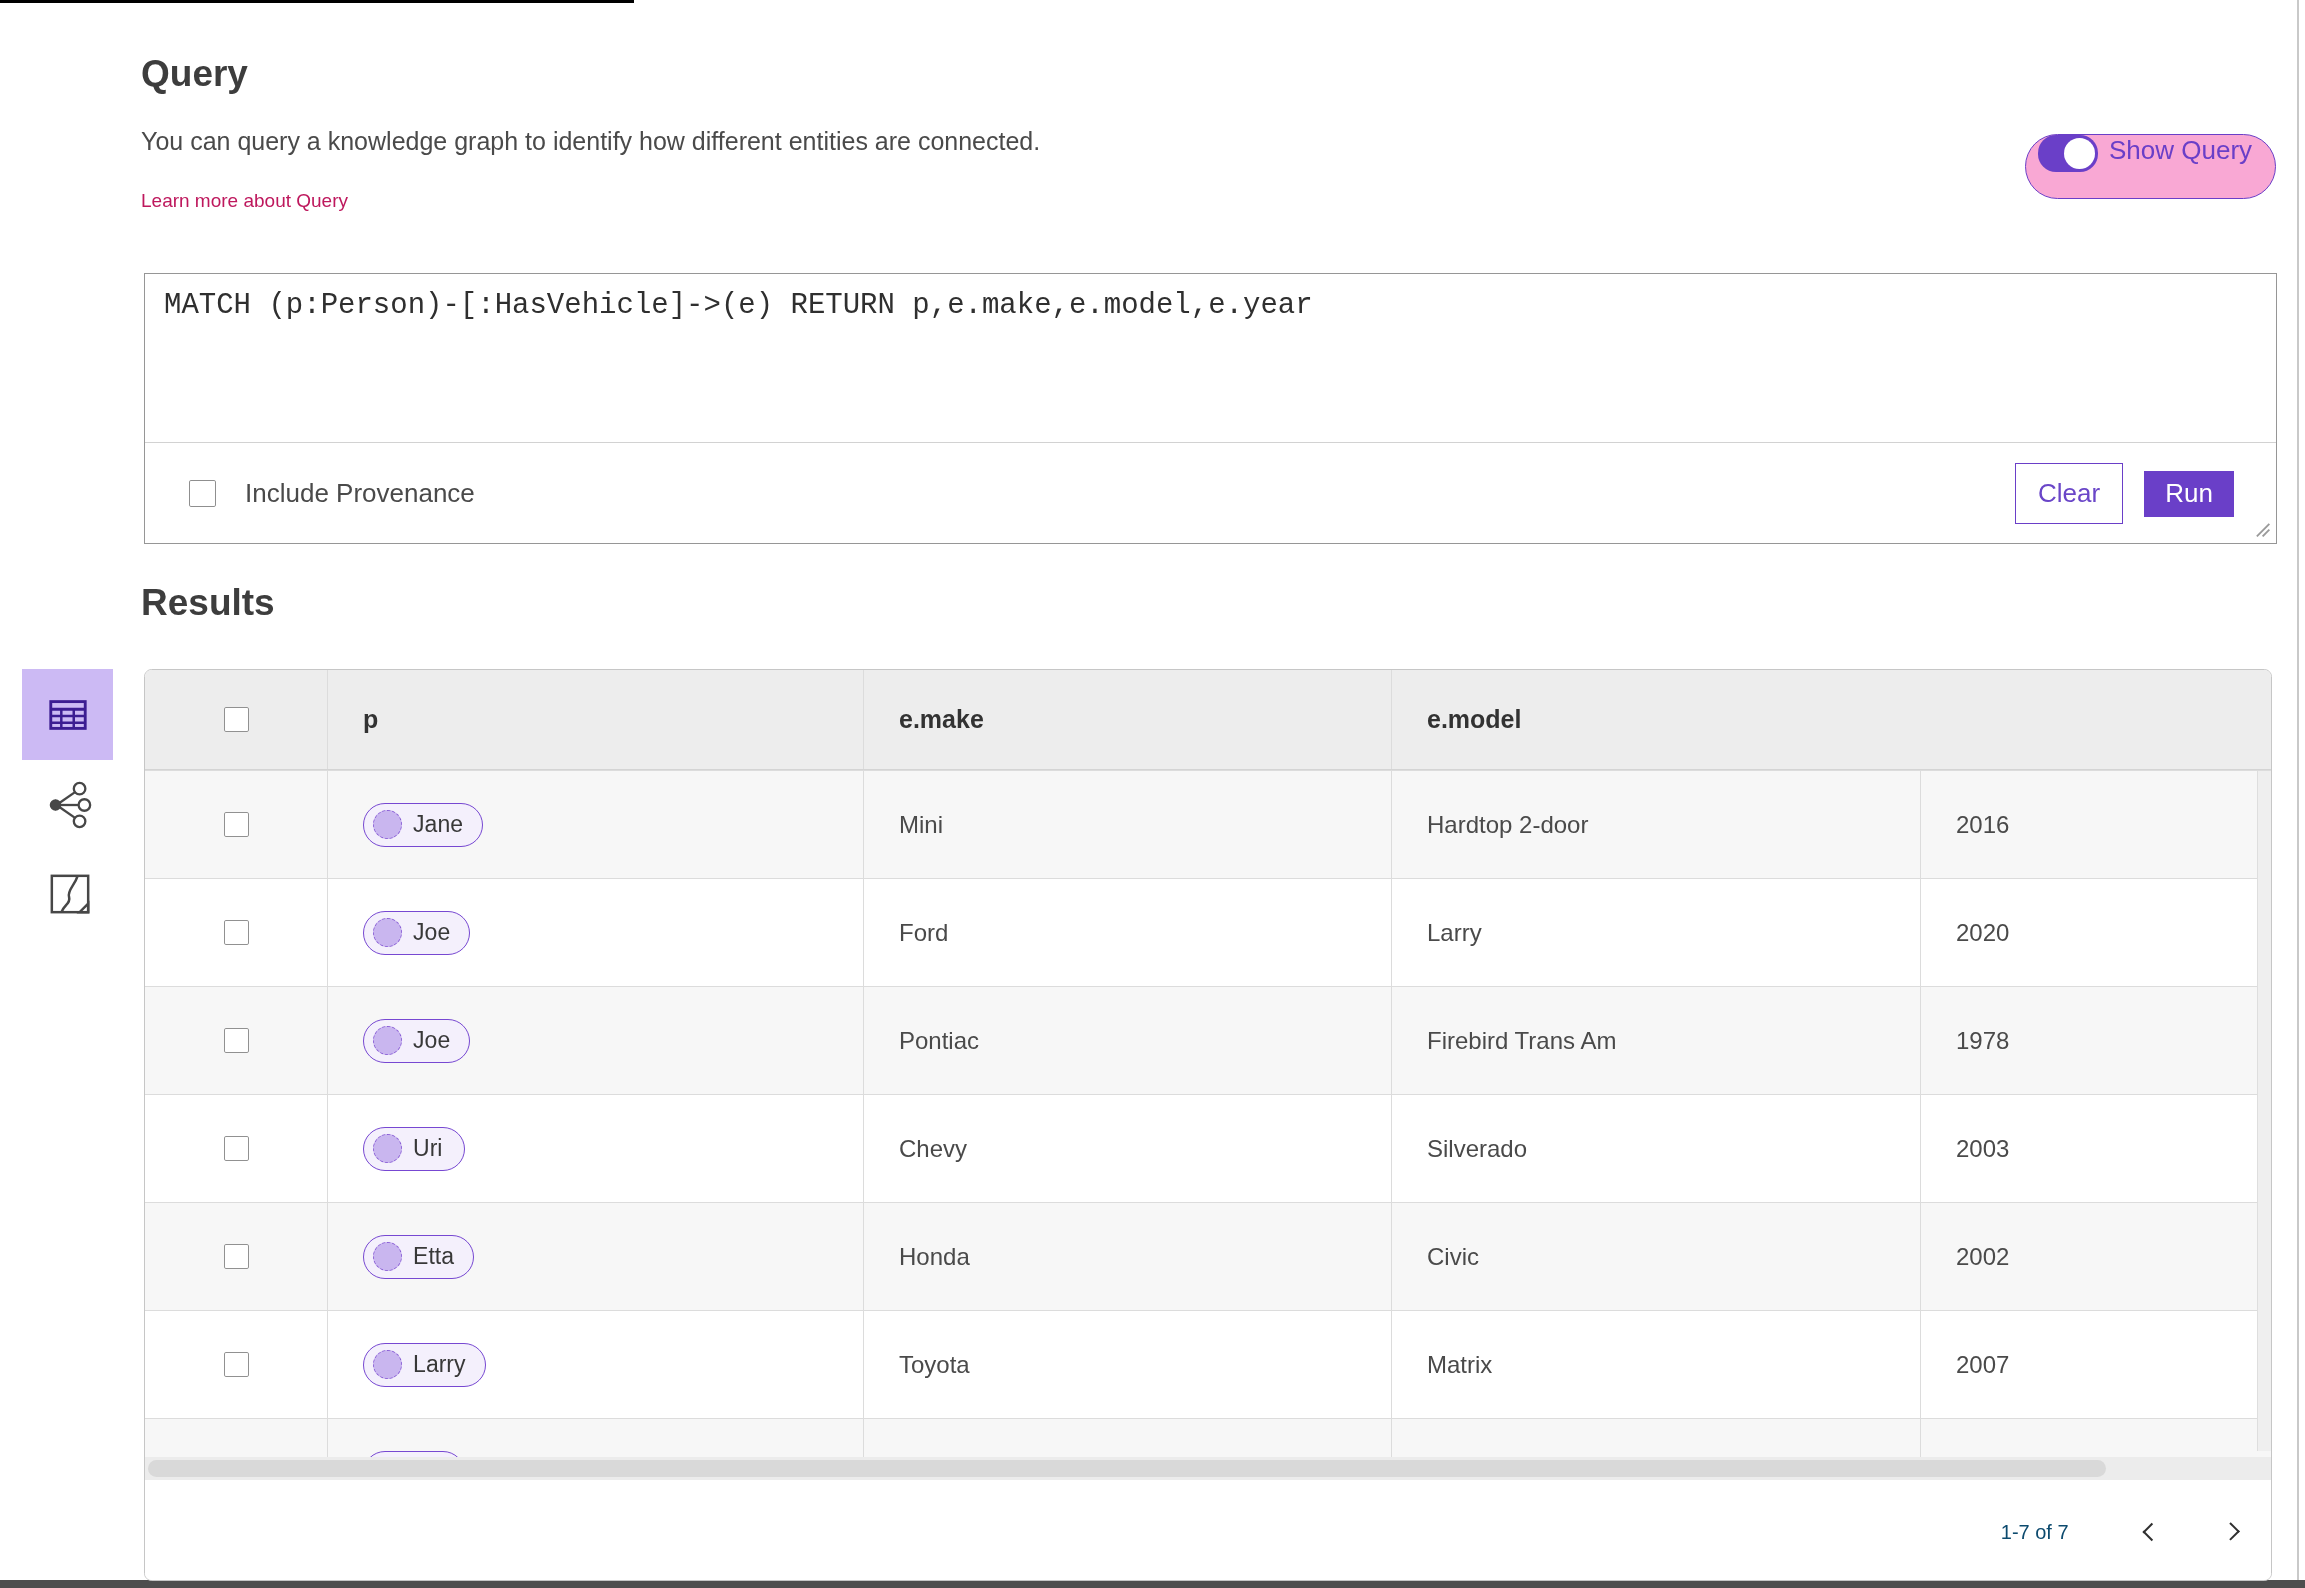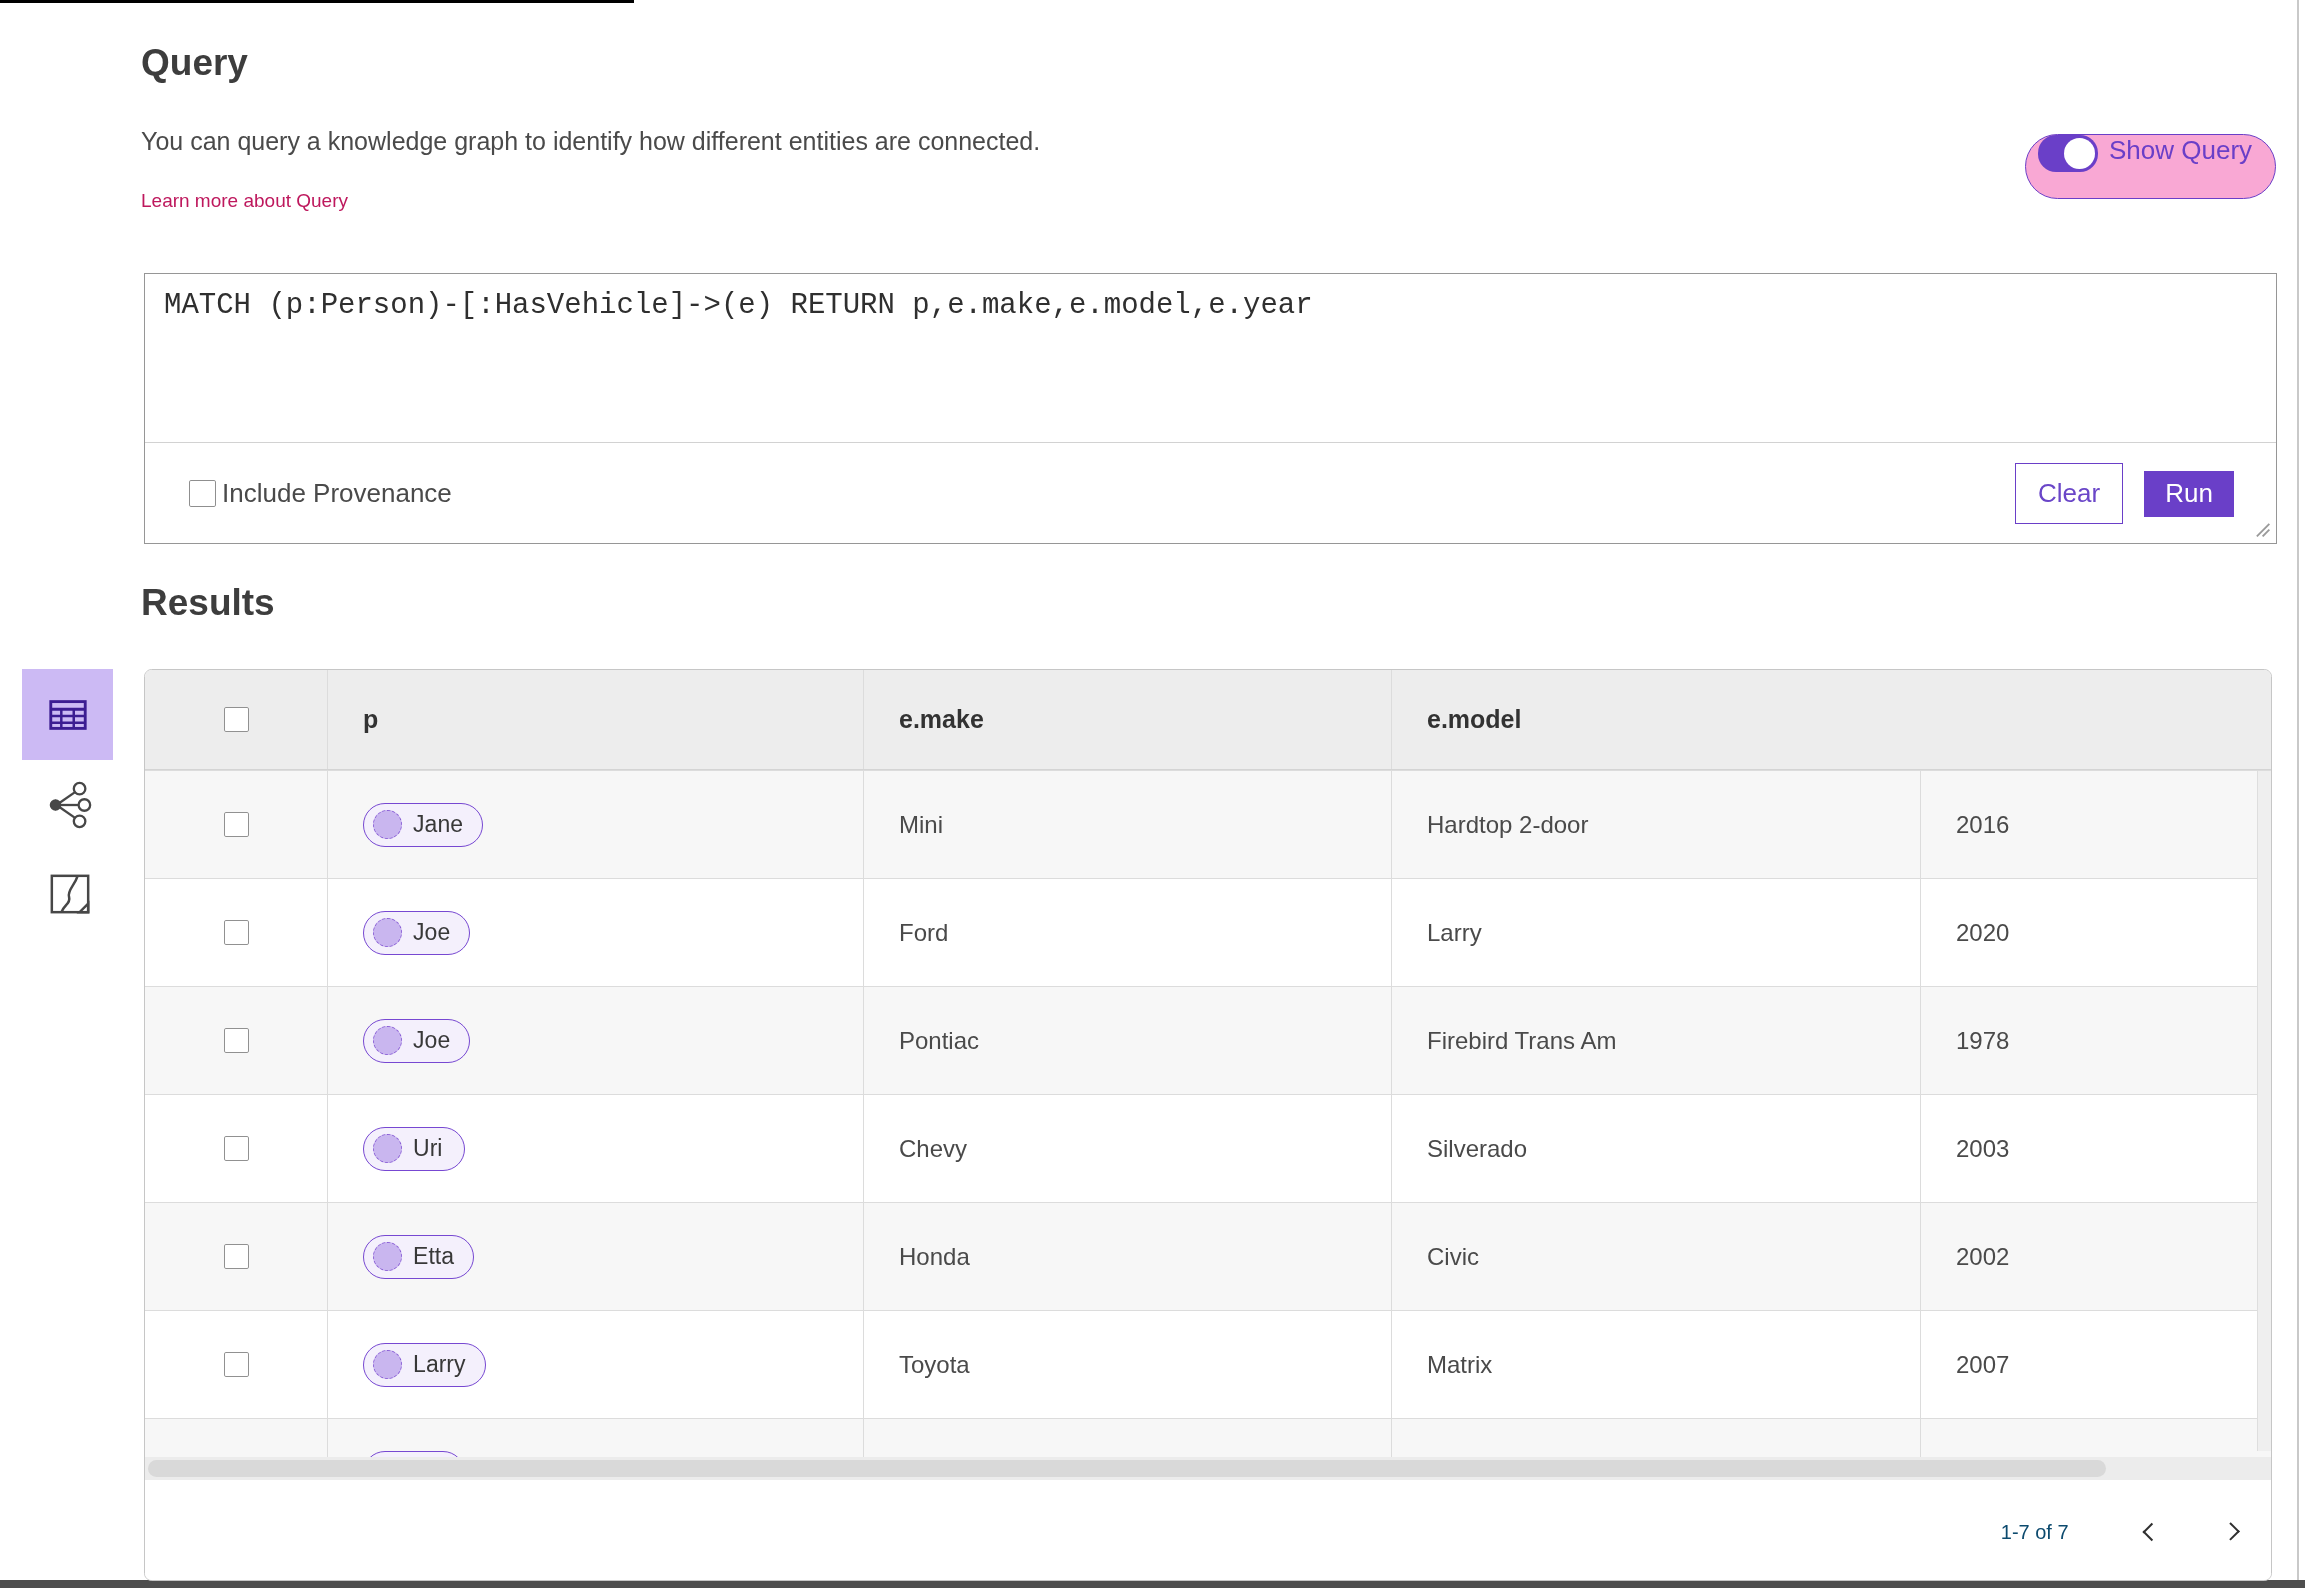--- a/index.html
+++ b/index.html
@@ -6,21 +6,21 @@
   .page{
     position:relative; width:2306px; height:1589px; overflow:hidden;
     background:#ffffff; font-family:"Liberation Sans", sans-serif; color:#4a4a4a;
   }
   
   .top-strip{position:absolute;left:0;top:0;width:634px;height:2.9px;background:#000;}
   .right-edge{position:absolute;left:2297px;top:0;width:1.9px;height:1589px;background:#c9c9c9;}
   .bottom-strip{position:absolute;left:0;top:1580px;width:2306px;height:8.6px;background:#4e4e4e;}
 
   
-  .h1{position:absolute;left:141px;top:42px;font-size:37px;font-weight:700;color:#3d3d3d;}
+  .h1{position:absolute;left:141px;top:53px;font-size:37px;font-weight:700;color:#3d3d3d;}
   .desc{position:absolute;left:141px;top:127px;font-size:25px;color:#4a4a4a;}
   .learn-link{position:absolute;left:141px;top:190px;font-size:19px;color:#be185d;cursor:pointer;}
 
   .show-query{
     position:absolute;left:2025px;top:134px;height:63px;
     display:inline-flex;align-items:flex-start;gap:11.5px;
     border:1.9px solid #6a3fc8;border-radius:35px;background:#f9a8d4;
     padding:0 23px 0 11.5px;cursor:pointer;
   }
   .switch{position:relative;width:60px;height:37px;border-radius:18px;background:#6a3fc8;display:inline-block;}
@@ -33,21 +33,21 @@
     border:1px solid #969696;background:#fff;box-sizing:border-box;
   }
   .editor{position:relative;height:168px;box-sizing:border-box;padding:15.4px 19px;
     font-family:"Liberation Mono","DejaVu Sans Mono",monospace;font-size:29px;color:#2f2f2f;
     white-space:pre;overflow:hidden;}
   .grip{position:absolute;right:5.8px;bottom:5.8px;}
   .editor-footer{
     height:102px;border-top:1px solid #d2d2d2;display:flex;align-items:center;
     justify-content:space-between;padding:0 42px 0 44px;box-sizing:border-box;
   }
-  .prov{display:flex;align-items:center;gap:6px;cursor:pointer;}
+  .prov{display:flex;align-items:center;gap:29px;cursor:pointer;}
   .checkbox{width:27px;height:27px;border:1.9px solid #8f8f8f;background:#fff;box-sizing:border-box;border-radius:1.9px;}
   .prov-label{font-size:26px;color:#4a4a4a;}
   .btns{display:flex;align-items:center;gap:21px;}
   .btn-clear{
     min-width:108px;height:61px;border:1.9px solid #6a3fc8;background:#fff;color:#6a46c8;
     font-size:26px;display:flex;align-items:center;justify-content:center;cursor:pointer;box-sizing:border-box;
     font-family:"Liberation Sans", sans-serif;
   }
   .btn-run{
     min-width:90px;height:46px;background:#6a3fc8;color:#fff;border:none;

